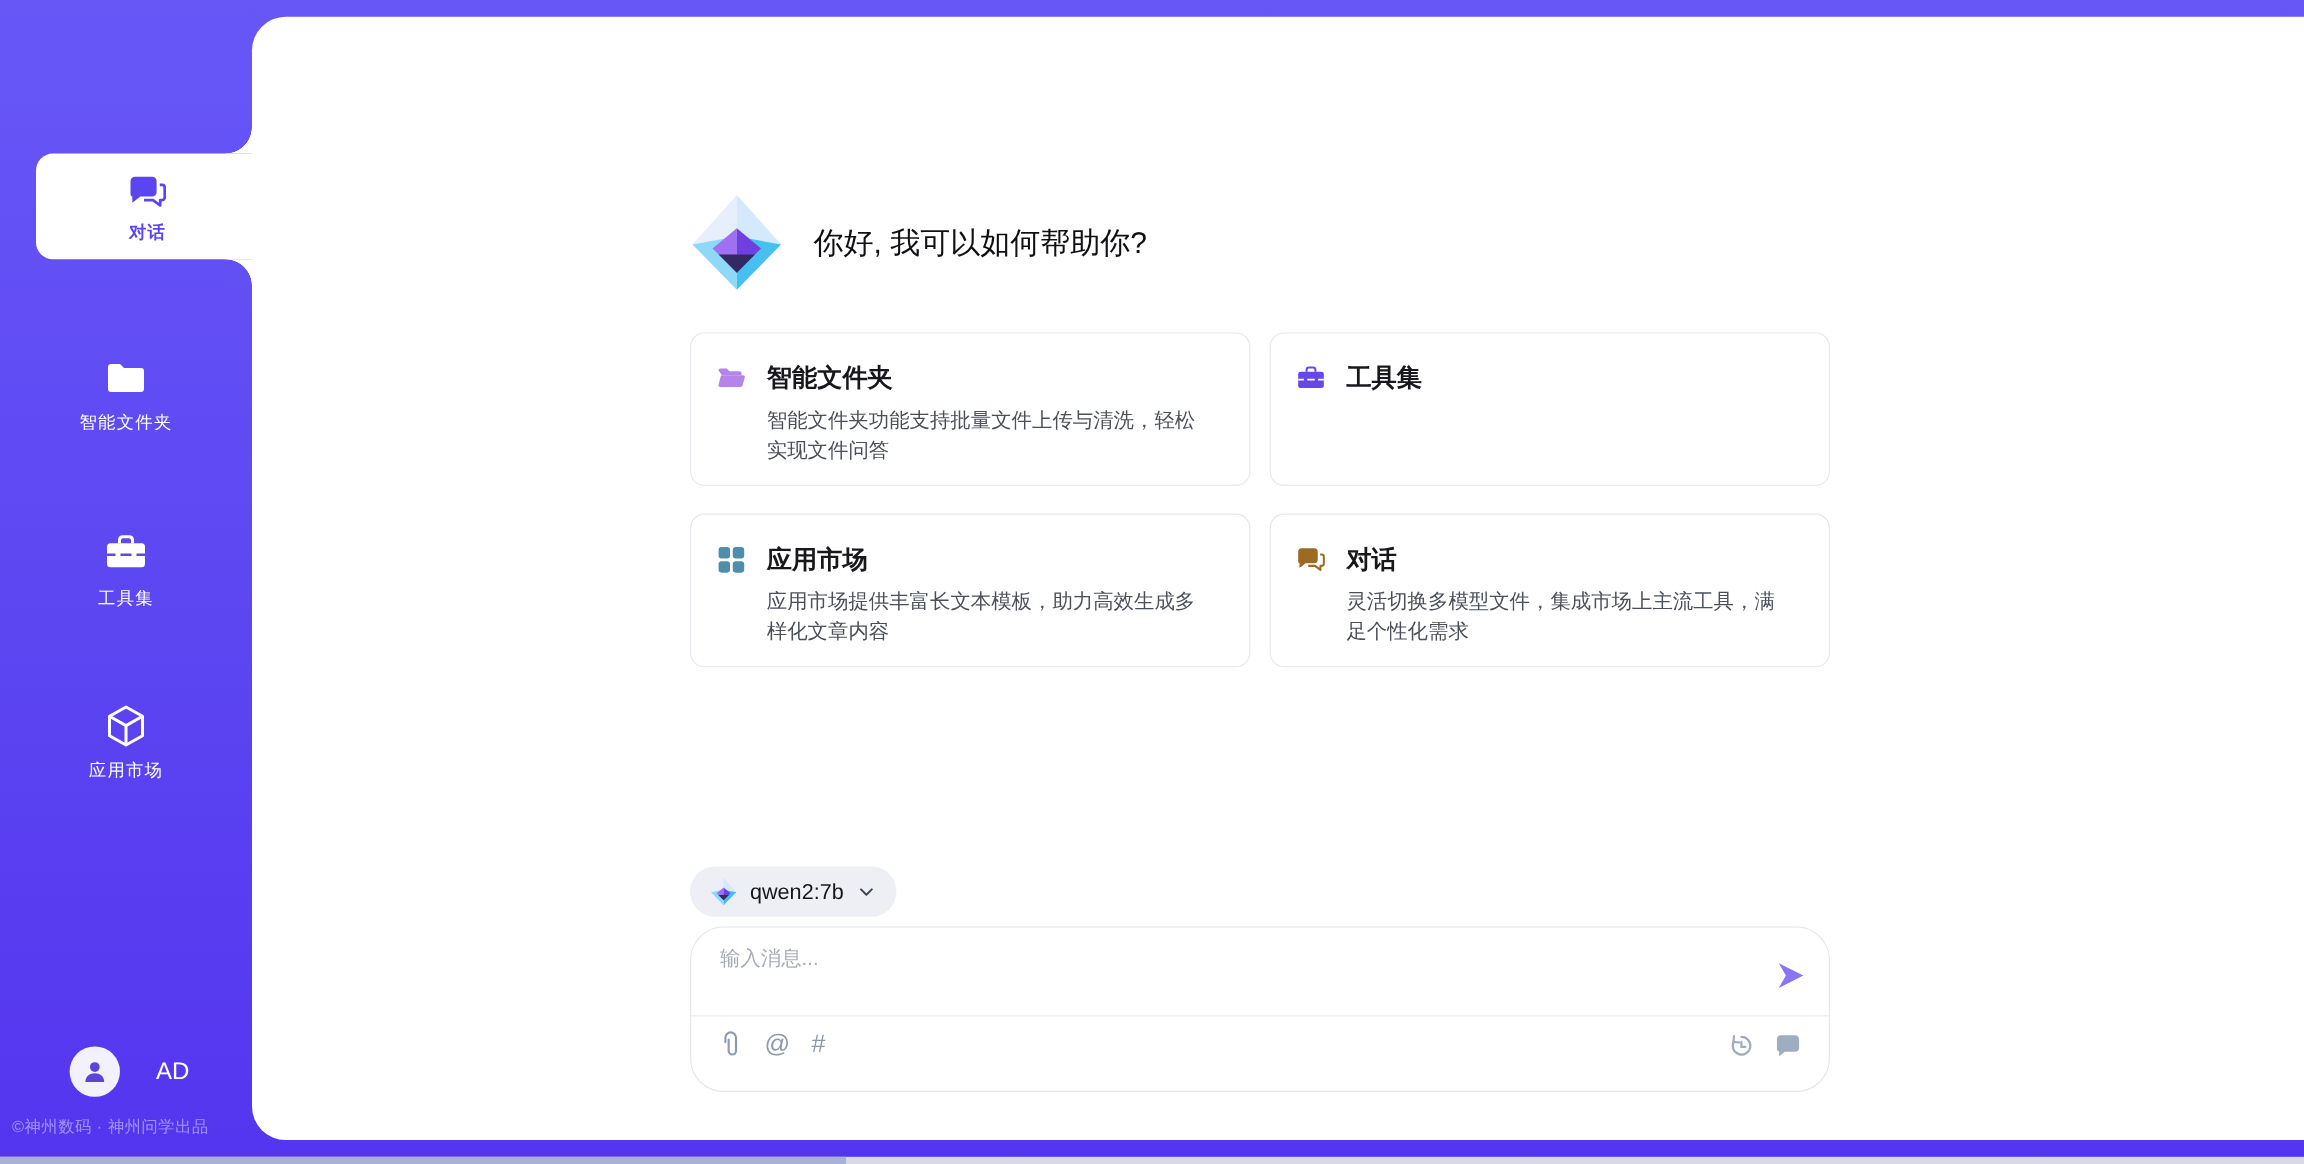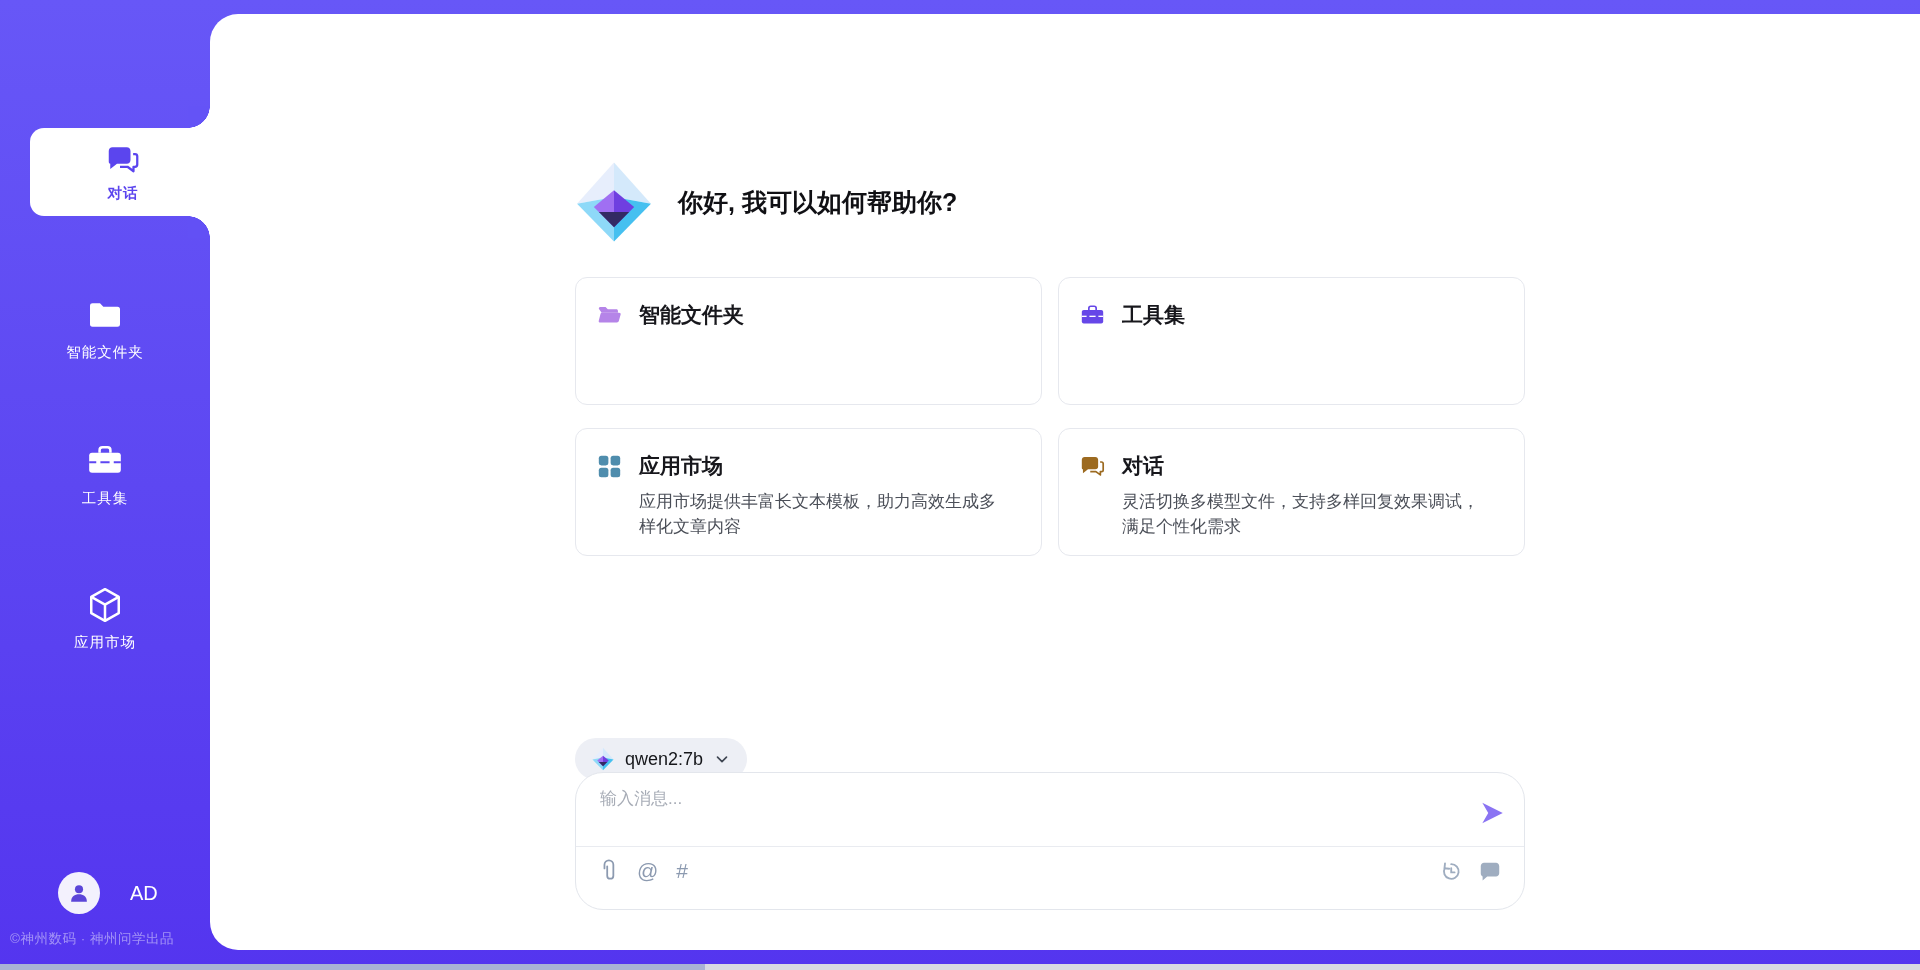--- a/index.html
+++ b/index.html
@@ -36,40 +36,40 @@
   .avatar { width:42px; height:42px; border-radius:50%; background:#f3f1fd; display:flex;
             align-items:center; justify-content:center; }
   .avatar svg { width:26px; height:26px; fill:#5b45d8; }
   .user-name { color:#fff; font-size:20px;margin-left:14px; }
   .side-footer { position:absolute; left:10px; top:930px; width:195px; color:rgba(255,255,255,.45);
                  font-size:13.5px; letter-spacing:.5px; z-index:2; }
 
   
   .greet { position:absolute; left:572px; top:160px; display:flex; align-items:center; gap:22px; z-index:2; }
   .greet svg { width:84px; height:84px; }
-  .greet-text { font-size:25px; font-weight:700; color:#101014; }
+  .greet-text { font-size:25px; font-weight:400; color:#101014; }
 
   
   .cards { position:absolute; left:575px; top:277px; z-index:2; display:grid;
            grid-template-columns:467px 467px; column-gap:16px; row-gap:23px; }
   .card { height:128px; background:#fff; border:1px solid #e6e8ee; border-radius:12px;
           padding:23px 24px 0 20px; cursor:pointer; }
   .card-head { display:flex; align-items:center; gap:16px; }
   .card-head svg { width:27px; height:27px; flex:0 0 auto; }
   .card-title { font-size:21px; font-weight:700; color:#17171c; }
   .card-desc { margin:9px 0 0 43px; width:372px; font-size:17px; line-height:25px; color:#4b4f58; }
   .c-folder { color:#b584e8; }
   .c-toolbox { color:#6647e8; --cut:#fff; }
   .c-grid { color:#4f8dad; }
   .c-chat { color:#9c6a20; }
 
   
   .model-pill { position:absolute; left:575px; top:722px; height:42px; padding:0 16px;
                 background:#edeff5; border-radius:21px; display:flex; align-items:center;
-                gap:10px; z-index:2; cursor:pointer;margin-top:16px; }
+                gap:10px; z-index:2; cursor:pointer; }
   .model-pill svg.logo { width:24px; height:24px; }
   .model-name { font-size:18px; color:#15161a; }
   .model-pill svg.chev { width:18px; height:18px; }
 
   .composer { position:absolute; left:575px; top:772px; width:950px; height:138px; background:#fff;
               border:1px solid #e3e6ec; border-radius:28px; z-index:2; }
   .composer input { position:absolute; left:24px; top:16px; width:830px; border:none; outline:none;
                     font-size:17px; color:#3a3d44; font-family:inherit; background:transparent; }
   .composer input::placeholder { color:#a7acb6; }
   .send-btn { position:absolute; right:18px; top:26px; width:28px; height:28px; border:none;
@@ -161,20 +161,21 @@
   <div class="cards">
 
     <div class="card">
       <div class="card-head">
         <svg class="c-folder" viewBox="0 0 48 48">
           <path d="M5 12 c0-2 1.2-3 3-3 h9 l4 4 h15 c2 0 3 1.2 3 3 v3 H10 z" fill="currentColor"></path>
           <path d="M10.5 19 h30.5 c2.2 0 3.3 1.4 2.8 3.2 l-3.2 11.6 c-.5 1.6-1.6 2.6-3.4 2.6 H7.5 c-2.2 0-3.1-1.3-2.6-3.2 L8 21.4 c.4-1.5 1.2-2.4 2.5-2.4 z" fill="currentColor"></path>
         </svg>
         <div class="card-title">智能文件夹</div>
       </div>
+      <div class="card-desc">智能文件夹功能支持批量文件上传与清洗，轻松实现文件问答</div>
     </div>
 
     <div class="card">
       <div class="card-head">
         <svg class="c-toolbox" viewBox="0 0 48 48">
           <rect x="5" y="14" width="38" height="24" rx="3.5" fill="currentColor"></rect>
           <path d="M17.5 14 v-3 c0-2 1.3-3.5 3.5-3.5 h6 c2.2 0 3.5 1.5 3.5 3.5 v3" fill="none" stroke="currentColor" stroke-width="3"></path>
           <line x1="5" y1="25.5" x2="43" y2="25.5" stroke="var(--cut,#fff)" stroke-width="2.4"></line>
           <rect x="13.5" y="22" width="5" height="7.5" rx="1.2" fill="currentColor"></rect>
           <rect x="29.5" y="22" width="5" height="7.5" rx="1.2" fill="currentColor"></rect>
@@ -199,21 +200,21 @@
     </div>
 
     <div class="card">
       <div class="card-head">
         <svg class="c-chat" viewBox="0 0 48 48">
           <path d="M10 7 h19 c3 0 5 2 5 5 v12 c0 3-2 5-5 5 H16 l-9 7 v-7 c-1.2 0-2-1.2-2-3 V12 c0-3 2-5 5-5 z" fill="currentColor"></path>
           <path d="M37.5 16 H40 c2 0 3 1.4 3 3 v11 c0 1.6-1.4 3-3 3 h-2 v6 l-8-6 H20" fill="none" stroke="currentColor" stroke-width="3" stroke-linejoin="round"></path>
         </svg>
         <div class="card-title">对话</div>
       </div>
-      <div class="card-desc">灵活切换多模型文件，支持多样回复效果调试，满足个性化需求</div>
+      <div class="card-desc">灵活切换多模型文件，集成市场上主流工具，满足个性化需求</div>
     </div>
 
   </div>
 
   <div class="model-pill">
     <svg class="logo" viewBox="0 0 100 100">
       <polygon points="50,3 6,52 50,44" fill="#e7eefc"></polygon>
       <polygon points="50,3 94,52 50,44" fill="#d4e9fb"></polygon>
       <polygon points="6,52 50,97 50,44" fill="#8ed9f8"></polygon>
       <polygon points="94,52 50,97 50,44" fill="#45c0f0"></polygon>

